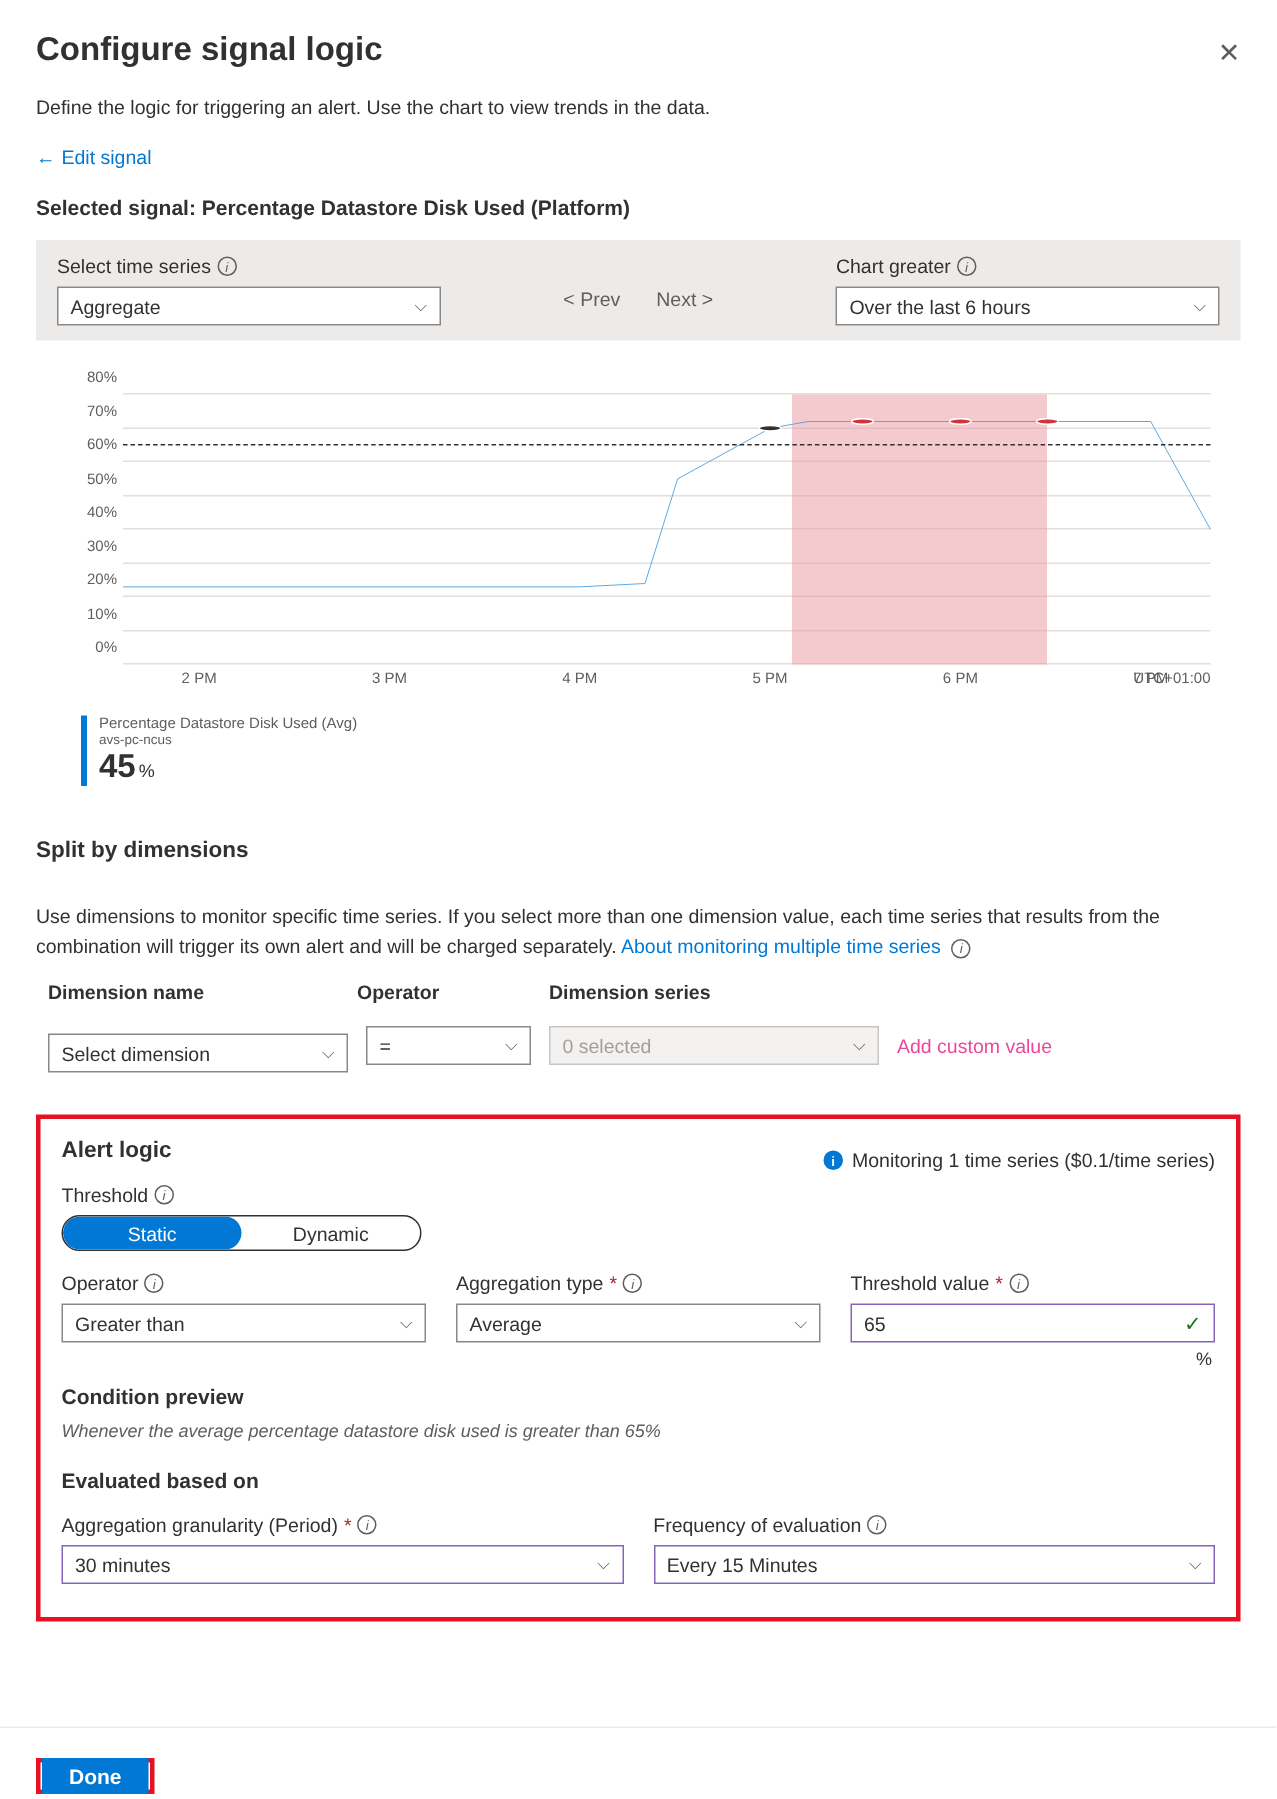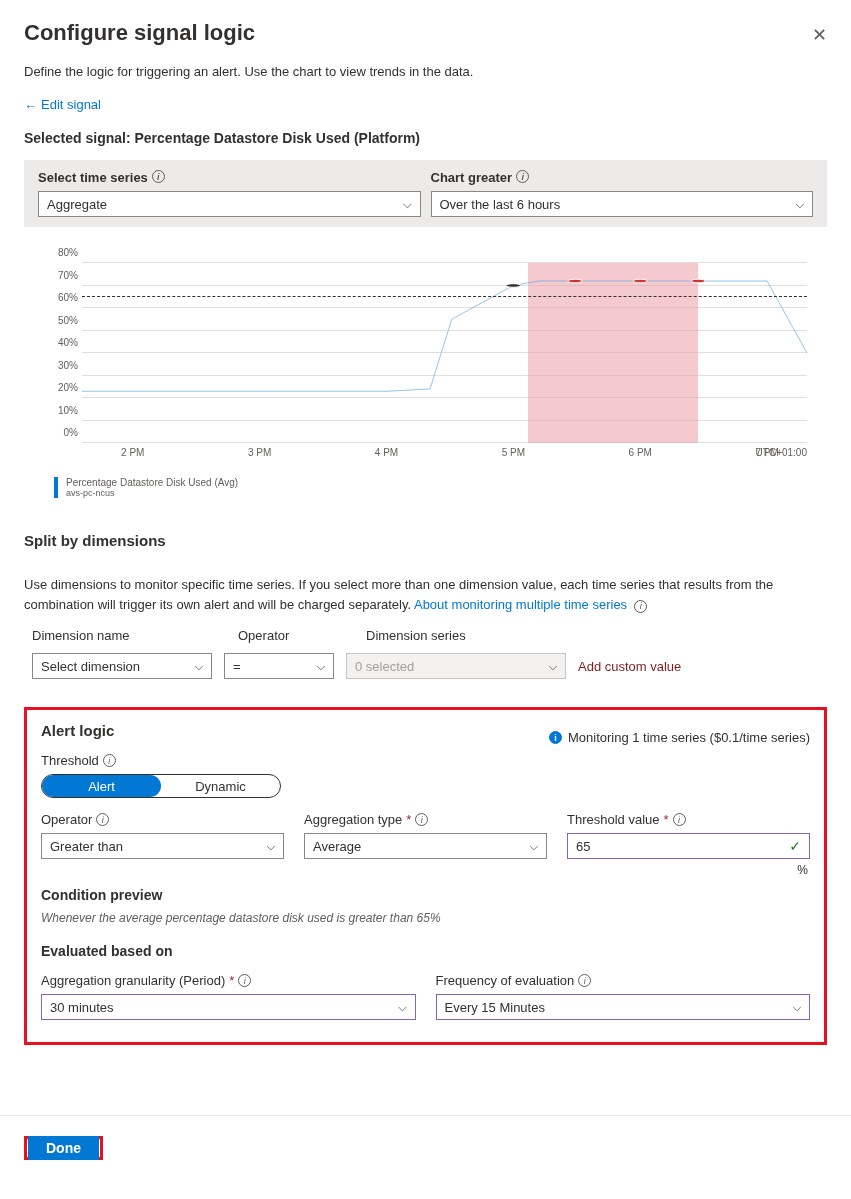--- a/index.html
+++ b/index.html
@@ -22,21 +22,21 @@
   .gray-bar {
     background: #edebe9;
     display: flex;
     align-items: flex-start;
     padding: 10px 14px;
     gap: 10px;
     margin-bottom: 10px;
   }
   .gray-bar .col { flex: 1; position:relative;}
   .gray-bar .mid { display:flex; justify-content:center; align-items:flex-end; gap:24px; padding-top:22px; font-size:13px; color:#605e5c;}
-  .gray-bar .lbl { font-size: 13px; color: #323130; margin-bottom: 6px; display:flex; align-items:flex-start; gap:4px;font-weight:bold;}
+  .gray-bar .lbl { font-size: 13px; color: #323130; margin-bottom: 6px; display:flex; align-items:center; gap:4px;}
   .info-icon {
     display:inline-flex; width:13px; height:13px; border:1px solid #605e5c; border-radius:50%;
     font-size:9px; align-items:center; justify-content:center; color:#605e5c; font-style:italic;
   }
   .info-icon.blue { border-color:#0078d4; color:#0078d4; background:#0078d4;}
   .info-icon.blue::after{content:"i"; color:#fff; font-weight:bold; font-style:normal;}
   .select {
     background:#fff; border:1px solid #8a8886; height:26px; display:flex; align-items:center;
     padding:0 8px; font-size:13px; justify-content:space-between; cursor:pointer; min-width:0;
   }
@@ -63,23 +63,23 @@
   .pt{ fill:#d13438; stroke:#fff; stroke-width:1;}
   .legend-box{ display:flex; gap:8px; margin-top:14px; padding-left:10px;}
   .legend-bar{ width:4px; background:#0078d4;}
   .legend-txt .l1{ font-size:10px; color:#605e5c;}
   .legend-txt .l2{ font-size:9px; color:#605e5c;}
   .legend-txt .big{ font-size:22px; font-weight:600; color:#323130;}
   .legend-txt .pct{ font-size:12px; margin-left:2px;}
   
   h3.sec{ font-size:15px; font-weight:600; margin:34px 0 26px 0;}
   .desc{ font-size:13px; line-height:1.5; margin-bottom:14px;}
-  .dim-hdr{ display:flex; gap:18px; padding:0 8px; font-weight:400; font-size:13px; margin-bottom:10px;align-items:center;}
+  .dim-hdr{ display:flex; gap:18px; padding:0 8px; font-weight:700; font-size:13px; margin-bottom:10px;align-items:center;}
   .dim-row{ display:flex; gap:12px; padding:0 8px; align-items:center;}
-  .dim-row .c1{width:180px;} .dim-row .c2{width:110px;} .dim-row .c3{width:220px;} .dim-row .c4{flex:1; color:#7f1d1d;}
+  .dim-row .c1{width:200px;margin-top:10px;} .dim-row .c2{width:110px;} .dim-row .c3{width:220px;} .dim-row .c4{flex:1; color:#ec4899;}
   
   .redbox{ border:3px solid #e81123; padding:12px 14px 22px 14px; margin-top:28px;}
   .alert-top{ display:flex; justify-content:space-between; align-items:center;}
   .info-banner{ display:flex; align-items:center; gap:6px; font-size:13px;}
   h4.sub{ font-size:15px; font-weight:600; margin:0 0 14px 0;}
   .field-lbl{ font-size:13px; margin-bottom:6px; display:flex; align-items:center; gap:4px;}
   .req{ color:#a4262c;}
   .toggle{ display:flex; border:1px solid #323130; border-radius:14px; overflow:hidden; width:240px; height:24px; margin-bottom:14px;}
   .toggle > div{ flex:1; display:flex; align-items:center; justify-content:center; font-size:13px; cursor:pointer;}
   .toggle .active{ background:#0078d4; color:#fff; border-radius:12px;}
@@ -111,20 +111,24 @@
   <div class="gray-bar">
     <div class="col" style="flex:1.05">
       <div class="lbl">
           <span>Select time series</span>
           <span class="info-icon">i</span>
         </div>
       <div class="select">
         <span>Aggregate</span>
         <span class="chev">⌵</span>
       </div>
+    </div>
+    <div class="col mid" style="flex:1">
+      <span class="navbtn">&lt; Prev</span>
+      <span class="navbtn">Next &gt;</span>
     </div>
     <div class="col" style="flex:1.05">
       <div class="lbl">
           <span>Chart greater</span>
           <span class="info-icon">i</span>
         </div>
       <div class="select">
         <span>Over the last 6 hours</span>
         <span class="chev">⌵</span>
       </div>
@@ -172,20 +176,21 @@
         <span class="xtick" style="left:77%">6 PM</span>
         <span class="xtick" style="left:94.5%">7 PM</span>
         <span class="tz">UTC+01:00</span>
       </div>
     </div>
     <div class="legend-box">
       <div class="legend-bar"></div>
       <div class="legend-txt">
         <div class="l1">Percentage Datastore Disk Used (Avg)</div>
         <div class="l2">avs-pc-ncus</div>
+        <div><span class="big">45</span><span class="pct">%</span></div>
       </div>
     </div>
   </div>
 
   <h3 class="sec">Split by dimensions</h3>
   <div class="desc">
     <span>Use dimensions to monitor specific time series. If you select more than one dimension value, each time series that results from the combination will trigger its own alert and will be charged separately. </span><span class="link">About monitoring multiple time series</span>&nbsp;&nbsp;<span class="info-icon">i</span>
   </div>
   <div class="dim-hdr">
     <div style="width:188px">Dimension name</div>
@@ -214,21 +219,21 @@
       <div class="info-banner">
         <span class="info-icon blue"></span>
         <span>Monitoring 1 time series ($0.1/time series)</span>
       </div>
     </div>
     <div class="field-lbl">
         <span>Threshold</span>
         <span class="info-icon">i</span>
       </div>
     <div class="toggle">
-      <div class="active">Alert</div>
+      <div class="active">Static</div>
       <div>Dynamic</div>
     </div>
     <div class="row3">
       <div>
         <div class="field-lbl">
             <span>Operator</span>
             <span class="info-icon">i</span>
           </div>
         <div class="select">
             <span>Greater than</span>

